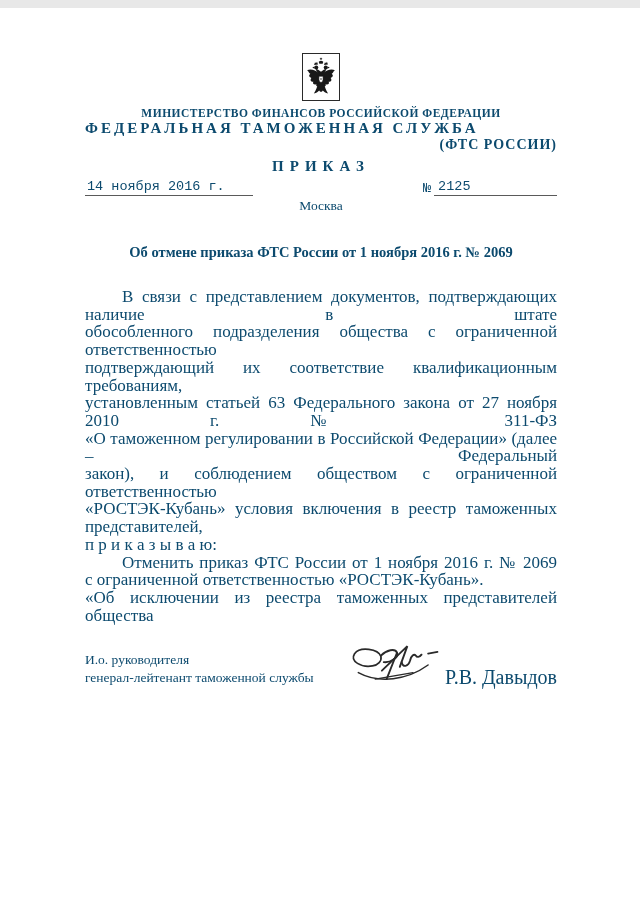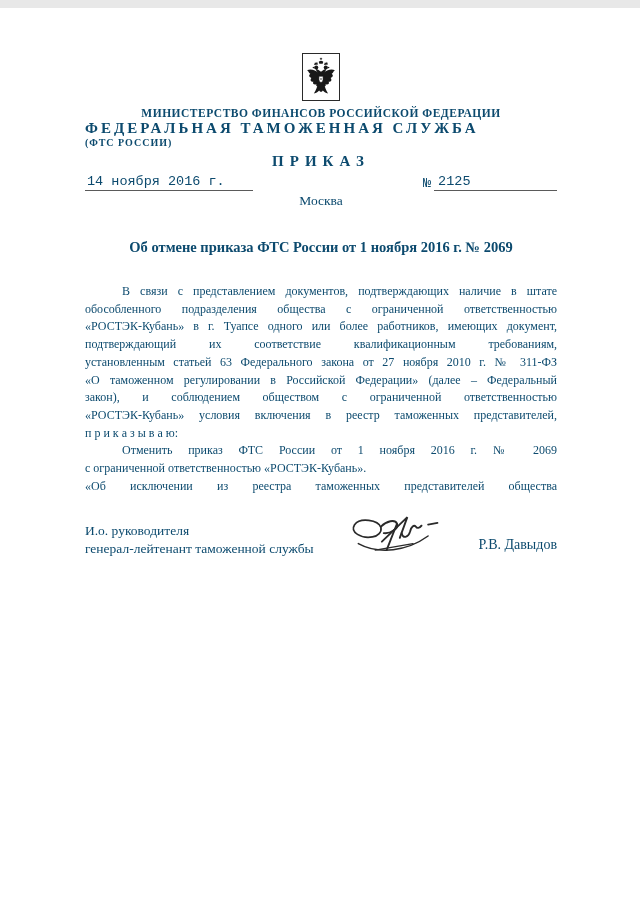--- a/index.html
+++ b/index.html
@@ -28,21 +28,21 @@
     margin-top:6px; text-align:center;
     font-weight:bold; font-size:11.5px; letter-spacing:0.5px;
     white-space:nowrap;
   }
   .agency {
     margin-top:1px; text-align:left;
     font-weight:bold; font-size:15px; letter-spacing:3px;
     white-space:nowrap;
   }
   .agency-abbr {
-    text-align:left; font-weight:bold; font-size:10px; letter-spacing:1px;
+    text-align:right; font-weight:bold; font-size:14px; letter-spacing:1px;
   }
   .doc-type {
     margin-top:5px; text-align:center;
     font-weight:bold; font-size:15px; letter-spacing:6px;
   }
   .date-row {
     margin-top:4px;
     display:flex; justify-content:space-between; align-items:center;
     font-family:"Liberation Mono","DejaVu Sans Mono",monospace;
     font-size:13.5px;
@@ -62,36 +62,36 @@
   }
   .city { margin-top:2px; text-align:center; font-size:13.5px; }
 
   
   .order-title {
     margin-top:30px; text-align:center;
     font-weight:bold; font-size:14.5px;
   }
 
   
-  .body-block { margin-top:27px; font-size:12px; line-height:17.7px; }
+  .body-block { margin-top:27px; font-size:17px; line-height:17.7px; }
   .para { margin:0; }
   .line { text-align:justify; text-align-last:justify; }
   .line.first { text-indent:37px; }
   .line.last { text-align:left; text-align-last:left; }
 
   
   .sig-row { position:relative; margin-top:27px; height:44px; }
   .sig-left { font-size:13.5px; line-height:17.5px; }
   .sig-scrawl {
     position:absolute; left:262px; top:-12px;
     width:132px; height:52px;
   }
   .sig-name {
     position:absolute; right:0; top:15px;
-    font-size:14px; white-space:nowrap;
+    font-size:20px; white-space:nowrap;
   }
 </style>
 </head>
 <body>
 
 <div class="page">
   <div class="content">
 
     <div class="emblem-box">
       <svg viewBox="0 0 76 96" xmlns="http://www.w3.org/2000/svg">
@@ -138,21 +138,20 @@
       </div>
     </div>
     <div class="city">Москва</div>
 
     <div class="order-title">Об отмене приказа ФТС России от 1 ноября 2016 г. № 2069</div>
 
     <div class="body-block">
       <div class="para">
         <div class="line first">В связи с представлением документов, подтверждающих наличие в штате</div>
         <div class="line">обособленного подразделения общества с ограниченной ответственностью</div>
-        <div class="line">«РОСТЭК-Кубань» в г. Туапсе одного или более работников, имеющих документ,</div>
         <div class="line">подтверждающий их соответствие квалификационным требованиям,</div>
         <div class="line">установленным статьей 63 Федерального закона от 27 ноября 2010 г. № 311-ФЗ</div>
         <div class="line">«О таможенном регулировании в Российской Федерации» (далее – Федеральный</div>
         <div class="line">закон), и соблюдением обществом с ограниченной ответственностью</div>
         <div class="line">«РОСТЭК-Кубань» условия включения в реестр таможенных представителей,</div>
         <div class="line last">п р и к а з ы в а ю:</div>
       </div>
       <div class="para">
         <div class="line first">Отменить приказ ФТС России от 1 ноября 2016 г. № 2069</div>
         <div class="line last">с ограниченной ответственностью «РОСТЭК-Кубань».</div>

